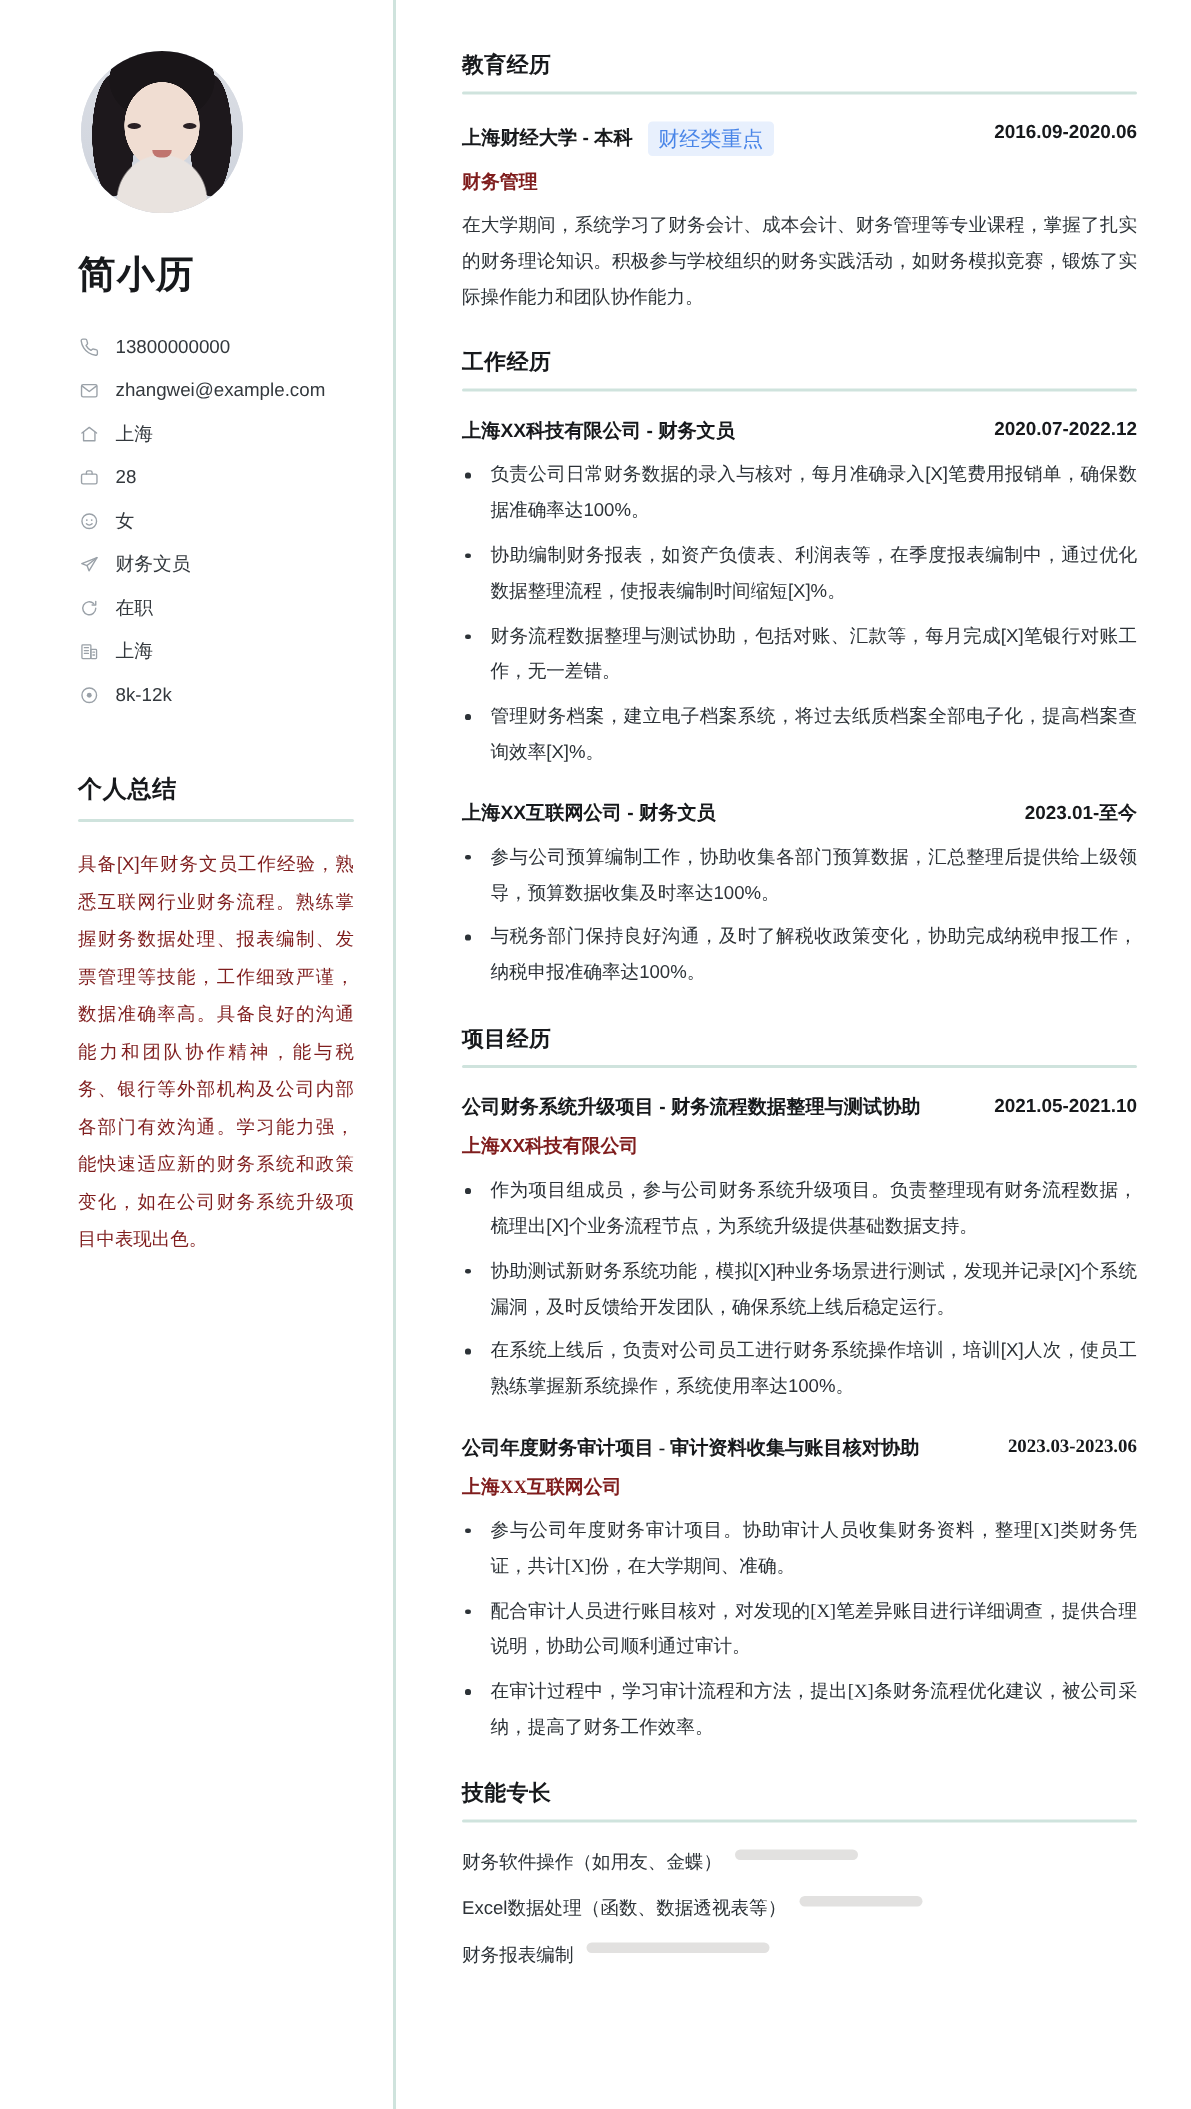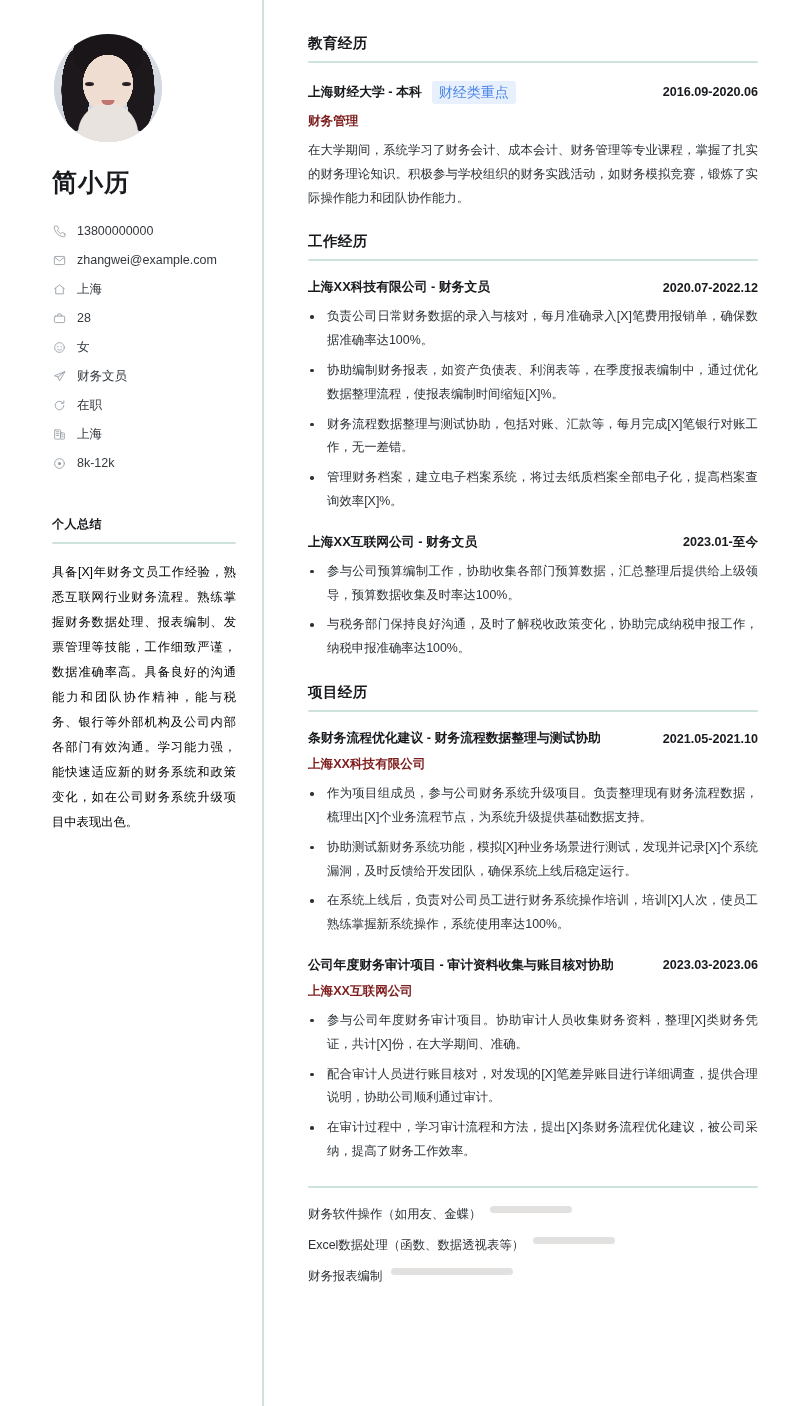--- a/index.html
+++ b/index.html
@@ -96,36 +96,36 @@
     flex: 0 0 14px;
     color: #9aa1a8;
     display: inline-flex;
     align-items: center;
     justify-content: center;
   }
   .contact-icon svg { width: 13px; height: 13px; display: block; }
 
   .side-section { margin-top: 38px; }
   .side-heading {
-    font-size: 12px;
+    font-size: 16px;
     font-weight: 700;
     color: #17191c;
     margin: 0 0 9px 0;
     letter-spacing: .5px;
   }
   .side-rule {
     height: 2px;
     background: #cfe3dd;
     border-radius: 2px;
     margin-bottom: 16px;
   }
   .summary-text {
     font-size: 12.3px;
     line-height: 2.03;
-    color: #000000;
+    color: #7f1d1d;
     text-align: justify;
     margin: 0;
   }
 
   
   .main {
     flex: 1 1 auto;
     padding: 34px 36px 30px 44px;
     min-width: 0;
   }
@@ -142,21 +142,21 @@
     height: 2px;
     background: #cfe3dd;
     border-radius: 2px;
     margin-bottom: 18px;
   }
 
   .entry { margin-bottom: 18px; }
   .entry:last-child { margin-bottom: 0; }
   .entry-head {
     display: flex;
-    align-items: center;
+    align-items: flex-start;
     justify-content: space-between;
     gap: 12px;
     margin-bottom: 9px;
   }
   .entry-title-box {
     display: flex;
     align-items: center;
     gap: 10px;
     flex: 1 1 auto;
     min-width: 0;
@@ -422,49 +422,50 @@
       </div>
     </section>
 
     <section class="section">
       <h2 class="sec-title">项目经历</h2>
       <div class="sec-rule" style="background: rgb(207, 227, 221);"></div>
 
       <div class="entry">
         <div class="entry-head">
           <div class="entry-title-box">
-            <span class="entry-title">条财务流程优化建议 - 财务流程数据整理与测试协助</span>
+            <span class="entry-title">公司财务系统升级项目 - 财务流程数据整理与测试协助</span>
           </div>
           <span class="entry-date">2021.05-2021.10</span>
         </div>
         <div class="entry-sub">上海XX科技有限公司</div>
         <ul class="bullets">
           <li class="bullet">作为项目组成员，参与公司财务系统升级项目。负责整理现有财务流程数据，梳理出[X]个业务流程节点，为系统升级提供基础数据支持。</li>
           <li class="bullet">协助测试新财务系统功能，模拟[X]种业务场景进行测试，发现并记录[X]个系统漏洞，及时反馈给开发团队，确保系统上线后稳定运行。</li>
           <li class="bullet">在系统上线后，负责对公司员工进行财务系统操作培训，培训[X]人次，使员工熟练掌握新系统操作，系统使用率达100%。</li>
         </ul>
       </div>
 
-      <div class="entry" style="margin-top:20px;">
+      <div class="entry" style="margin-top:20px;font-family:Liberation Serif, serif;">
         <div class="entry-head">
           <div class="entry-title-box">
             <span class="entry-title">公司年度财务审计项目 - 审计资料收集与账目核对协助</span>
           </div>
           <span class="entry-date">2023.03-2023.06</span>
         </div>
         <div class="entry-sub">上海XX互联网公司</div>
         <ul class="bullets">
           <li class="bullet">参与公司年度财务审计项目。协助审计人员收集财务资料，整理[X]类财务凭证，共计[X]份，在大学期间、准确。</li>
           <li class="bullet">配合审计人员进行账目核对，对发现的[X]笔差异账目进行详细调查，提供合理说明，协助公司顺利通过审计。</li>
           <li class="bullet">在审计过程中，学习审计流程和方法，提出[X]条财务流程优化建议，被公司采纳，提高了财务工作效率。</li>
         </ul>
       </div>
     </section>
 
     <section class="section">
+      <h2 class="sec-title">技能专长</h2>
       <div class="sec-rule" style="background: rgb(207, 227, 221);"></div>
 
       <div class="skills-flow">
         <div class="skill">
           <span class="skill-name">财务软件操作（如用友、金蝶）</span>
           <span class="skill-track" style="background: rgb(226, 225, 224);">
             <span class="skill-fill" style="width: 100%; background: rgb(142, 209, 169);"></span>
           </span>
         </div>
         <div class="skill">

